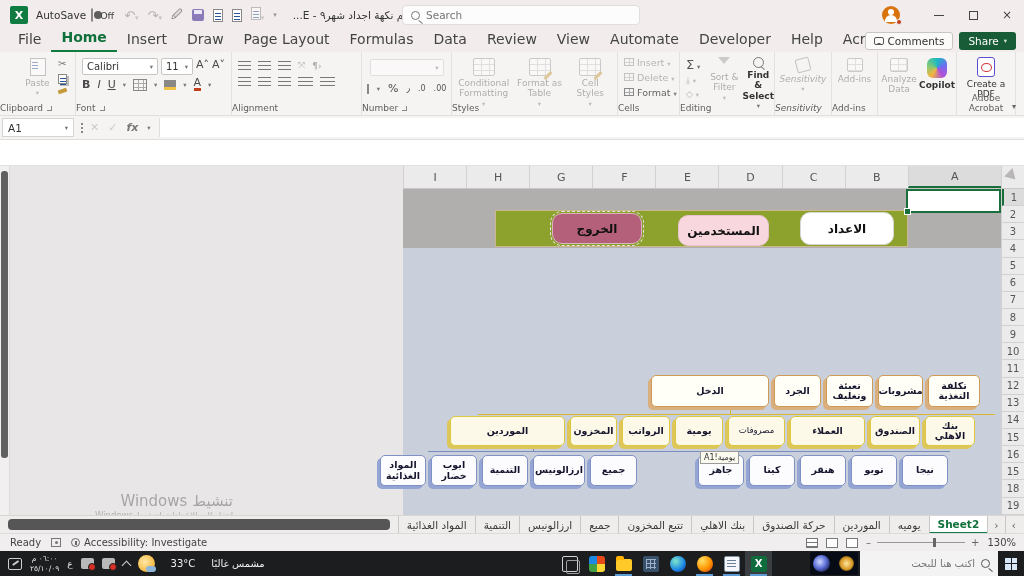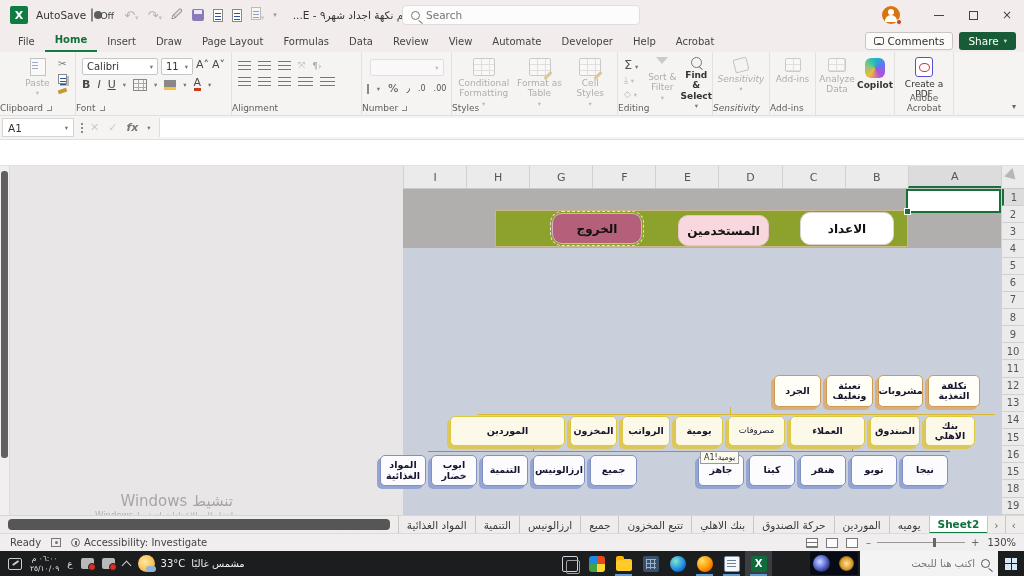--- a/index.html
+++ b/index.html
@@ -30,21 +30,21 @@
   .avatar{width:18px;height:18px;border-radius:50%;background:#d9730d;position:relative;margin-right:22px;}
   .avatar::before{content:"";position:absolute;left:6px;top:3px;width:6px;height:6px;border-radius:50%;background:#fff;}
   .avatar::after{content:"";position:absolute;left:3px;top:9px;width:12px;height:7px;border-radius:6px 6px 0 0;background:#fff;}
   .avatar .dot{position:absolute;right:-2px;bottom:-1px;width:6px;height:6px;border-radius:50%;background:#c43e1c;border:1px solid #f2edec;}
   .winbtn{width:34px;height:30px;display:flex;align-items:center;justify-content:center;color:#444;font-size:12px;}
   .winbtn .box{width:9px;height:9px;border:1px solid #444;}
   .winbtn .line{width:10px;height:1px;background:#444;}
 
   
   .ribbontabs{position:absolute;left:0;top:30px;width:1024px;height:22px;background:#f2edec;display:flex;align-items:flex-end;padding-left:8px;}
-  .rtab{padding:3px 10px 5px;font-size:10px;color:#444;white-space:nowrap;}
+  .rtab{padding:3px 10px 5px;font-size:14px;color:#444;white-space:nowrap;}
   .rtab.active{font-weight:bold;color:#0f703b;border-bottom:2.5px solid #107c41;}
   .tabs-right{position:absolute;right:8px;top:32px;display:flex;gap:6px;align-items:center;}
   .comments-btn{border:1px solid #c8c6c4;border-radius:3px;background:#fbfaf9;padding:2px 8px;font-size:10.5px;color:#333;display:flex;align-items:center;gap:4px;}
   .bubble{width:10px;height:8px;border:1px solid #555;border-radius:2px;position:relative;}
   .bubble::after{content:"";position:absolute;left:2px;bottom:-3px;border:2px solid transparent;border-top-color:#555;}
   .share-btn{background:#185c37;border-radius:3px;color:#fff;padding:3px 9px;font-size:10.5px;display:flex;align-items:center;gap:5px;}
 
   
   .ribbon{position:absolute;left:0;top:52px;width:1024px;height:64px;background:#f6f4f3;border-bottom:1px solid #e1dfde;display:flex;}
   .rgroup{height:100%;border-right:1px solid #e4e2e1;position:relative;padding-top:4px;}
@@ -179,21 +179,21 @@
   .ai-taskview{border:1.5px solid #cfd2d4;border-radius:2px;background:transparent;}
   .ai-taskview::after{content:"";position:absolute;left:3px;top:3px;width:12px;height:12px;border:1.5px solid #9aa0a3;border-radius:2px;}
   .tray{position:absolute;left:8px;top:0;height:25px;display:flex;align-items:center;gap:8px;}
   .pen-ico{width:14px;height:12px;border:1px solid #cfcfcf;border-radius:2px;position:relative;}
   .pen-ico::after{content:"";position:absolute;left:3px;top:3px;width:7px;height:1.5px;background:#cfcfcf;transform:rotate(-35deg);}
   .clockblock{display:flex;flex-direction:column;align-items:center;font-size:7.5px;line-height:1.3;color:#e8e8e8;direction:rtl;}
   .langind{font-size:9px;color:#e8e8e8;}
   .tray-ico{width:13px;height:11px;background:#b9b9b9;border-radius:2px;position:relative;}
   .tray-ico::after{content:"";position:absolute;right:-2px;bottom:-2px;width:6px;height:6px;border-radius:50%;background:#d93025;border:1px solid #1b1d1e;}
   .chev-up{width:7px;height:7px;border-left:1.5px solid #cfcfcf;border-top:1.5px solid #cfcfcf;transform:rotate(45deg);margin-top:3px;}
-  .weather{display:flex;align-items:center;gap:6px;direction:ltr;}
+  .weather{display:flex;align-items:center;gap:16px;direction:ltr;}
   .weather-ico{width:17px;height:17px;border-radius:50%;background:radial-gradient(circle at 40% 40%,#ffe9a8,#f4b840 70%);position:relative;}
   .weather-ico::after{content:"";position:absolute;right:-1px;bottom:0;width:10px;height:6px;border-radius:4px;background:#8fb6d9;}
   .weather .temp{font-size:10px;color:#f0f0f0;}
   .weather .desc{font-size:10px;color:#f0f0f0;direction:rtl;}
 </style>
 </head>
 <body>
 
 <div class="titlebar">
   <div class="xl-logo"></div>
@@ -358,20 +358,30 @@
     <div class="gbtn dim" style="width:42px;">
       <span class="big-ico pencil"></span>
       <span>Cell Styles</span>
         <span class="car">▾</span>
     </div>
     <div class="rg-label">
         <span>Styles</span>
       </div>
   </div>
 
+  <div class="rgroup" style="width:62px;padding-top:5px;">
+    <div style="display:flex;flex-direction:column;gap:4px;margin-left:6px;font-size:9.5px;color:#666;">
+      <span class="dim"><span class="tbl-ico" style="display:inline-block;width:10px;height:8px;"></span> <span>Insert</span> <span class="car">▾</span></span>
+      <span class="dim"><span class="tbl-ico" style="display:inline-block;width:10px;height:8px;"></span> <span>Delete</span> <span class="car">▾</span></span>
+      <span><span class="tbl-ico" style="display:inline-block;width:10px;height:8px;"></span> <span>Format</span> <span class="car">▾</span></span>
+    </div>
+    <div class="rg-label">
+        <span>Cells</span>
+      </div>
+  </div>
 
   <div class="rgroup" style="width:95px;padding-top:5px;">
     <div style="position:absolute;left:6px;top:5px;display:flex;flex-direction:column;gap:3px;font-size:9px;color:#666;">
       <span><span class="sigma">Σ</span> <span class="car">▾</span></span>
       <span class="dim">⤓ <span class="car">▾</span></span>
       <span class="dim">◇ <span class="car">▾</span></span>
     </div>
     <div style="display:flex;gap:4px;margin-left:30px;">
       <div class="gbtn dim" style="width:30px;">
         <span class="funnel"></span>
@@ -501,20 +511,21 @@
     <div class="conn conn-y-v"></div>
     <div class="conn conn-b-h"></div>
     <div class="conn conn-b-v1"></div>
     <div class="conn conn-b-v2"></div>
 
     <div class="fcrow" id="fcr1">
         <div class="fcb">تكلفة التغذية</div>
         <div class="fcb">مشروبات</div>
         <div class="fcb">تعبئة وتغليف</div>
         <div class="fcb">الجرد</div>
+        <div class="fcb">الدخل</div>
       </div>
     <div class="fcrow" id="fcr2">
         <div class="fcb">بنك الاهلي</div>
         <div class="fcb">الصندوق</div>
         <div class="fcb">العملاء</div>
         <div class="fcb">مصروفات</div>
         <div class="fcb">يومية</div>
         <div class="fcb">الرواتب</div>
         <div class="fcb">المخزون</div>
         <div class="fcb">الموردين</div>

